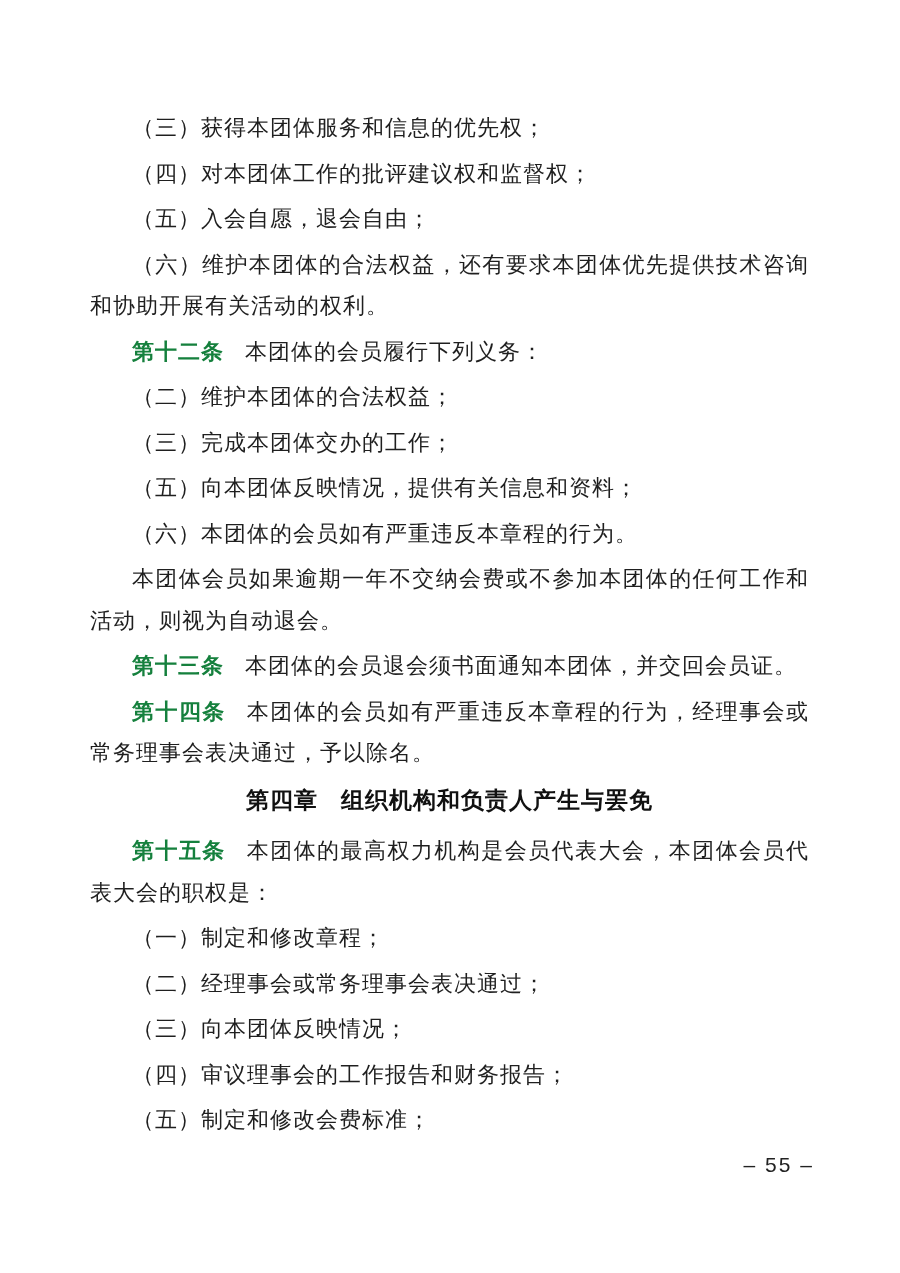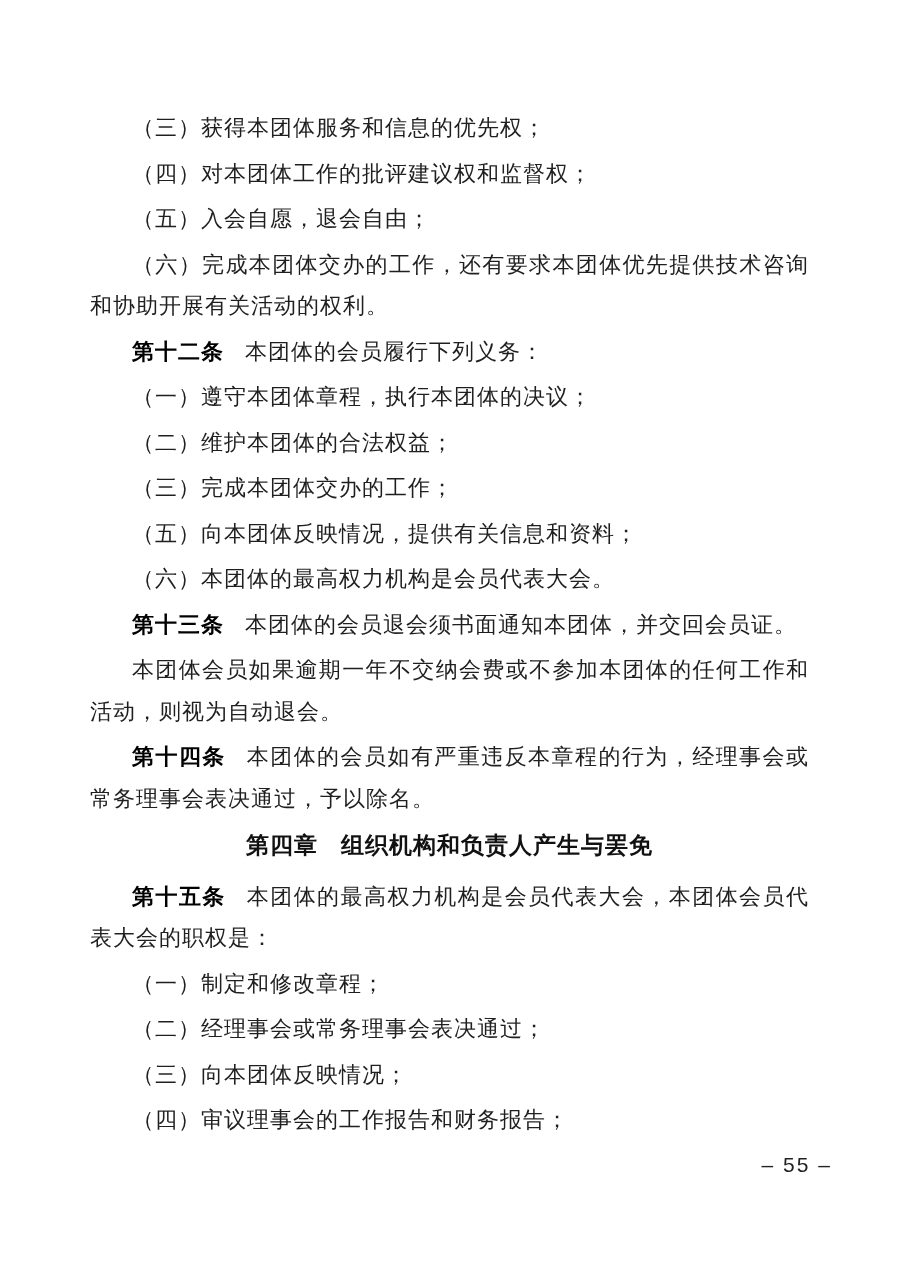--- a/index.html
+++ b/index.html
@@ -26,78 +26,78 @@
     margin: 4px;
     font-size: 22px;
     line-height: 41.5px;
     letter-spacing: 1px;
     text-align: justify;
     text-indent: 42px;
   }
   .article-num {
     font-family: "Liberation Sans", "DejaVu Sans", sans-serif;
     font-weight: bold;
-    color: #000000;
+    color: #15803d;
     margin-right: 21px;
   }
   .chapter {
     margin: 6px 0 7px 0;
     font-size: 23px;
     line-height: 41.5px;
     letter-spacing: 1px;
     font-family: "Liberation Sans", "DejaVu Sans", sans-serif;
     font-weight: bold;
     text-align: center;
     text-indent: 0;
     color: #111111;
   }
   .chapter-num {
     margin-right: 23px;
     font-family: Liberation Mono, monospace;
   }
   .page-number {
     position: absolute;
     top: 1153px;
-    right: 68px;
+    right: 86px;
     font-family: "Liberation Sans", "DejaVu Sans", sans-serif;
     font-size: 21px;
     letter-spacing: 2px;
     color: #222222;
   }
 </style>
 </head>
 <body>
 
 <div class="page">
   <div class="content">
 
     <p class="para">（三）获得本团体服务和信息的优先权；</p>
     <p class="para">（四）对本团体工作的批评建议权和监督权；</p>
     <p class="para">（五）入会自愿，退会自由；</p>
-    <p class="para">（六）完成本团体交办的工作，还有要求本团体优先提供技术咨询和协助开展有关活动的权利。</p>
+    <p class="para">（六）维护本团体的合法权益，还有要求本团体优先提供技术咨询和协助开展有关活动的权利。</p>
 
     <p class="para"><span class="article-num">第十二条</span><span>本团体的会员履行下列义务：</span></p>
 
-    <p class="para">（一）遵守本团体章程，执行本团体的决议；</p>
     <p class="para">（二）维护本团体的合法权益；</p>
     <p class="para">（三）完成本团体交办的工作；</p>
     <p class="para">（五）向本团体反映情况，提供有关信息和资料；</p>
-    <p class="para">（六）本团体的最高权力机构是会员代表大会。</p>
+    <p class="para">（六）本团体的会员如有严重违反本章程的行为。</p>
+
+    <p class="para">本团体会员如果逾期一年不交纳会费或不参加本团体的任何工作和活动，则视为自动退会。</p>
 
     <p class="para"><span class="article-num">第十三条</span><span>本团体的会员退会须书面通知本团体，并交回会员证。</span></p>
-
-    <p class="para">本团体会员如果逾期一年不交纳会费或不参加本团体的任何工作和活动，则视为自动退会。</p>
 
     <p class="para"><span class="article-num">第十四条</span><span>本团体的会员如有严重违反本章程的行为，经理事会或常务理事会表决通过，予以除名。</span></p>
 
     <h2 class="chapter"><span class="chapter-num">第四章</span><span>组织机构和负责人产生与罢免</span></h2>
 
     <p class="para"><span class="article-num">第十五条</span><span>本团体的最高权力机构是会员代表大会，本团体会员代表大会的职权是：</span></p>
 
     <p class="para">（一）制定和修改章程；</p>
     <p class="para">（二）经理事会或常务理事会表决通过；</p>
     <p class="para">（三）向本团体反映情况；</p>
     <p class="para">（四）审议理事会的工作报告和财务报告；</p>
+    <p class="para">（五）制定和修改会费标准；</p>
 
   </div>
 
   <div class="page-number">– 55 –</div>
 </div>
 
 </body></html>

